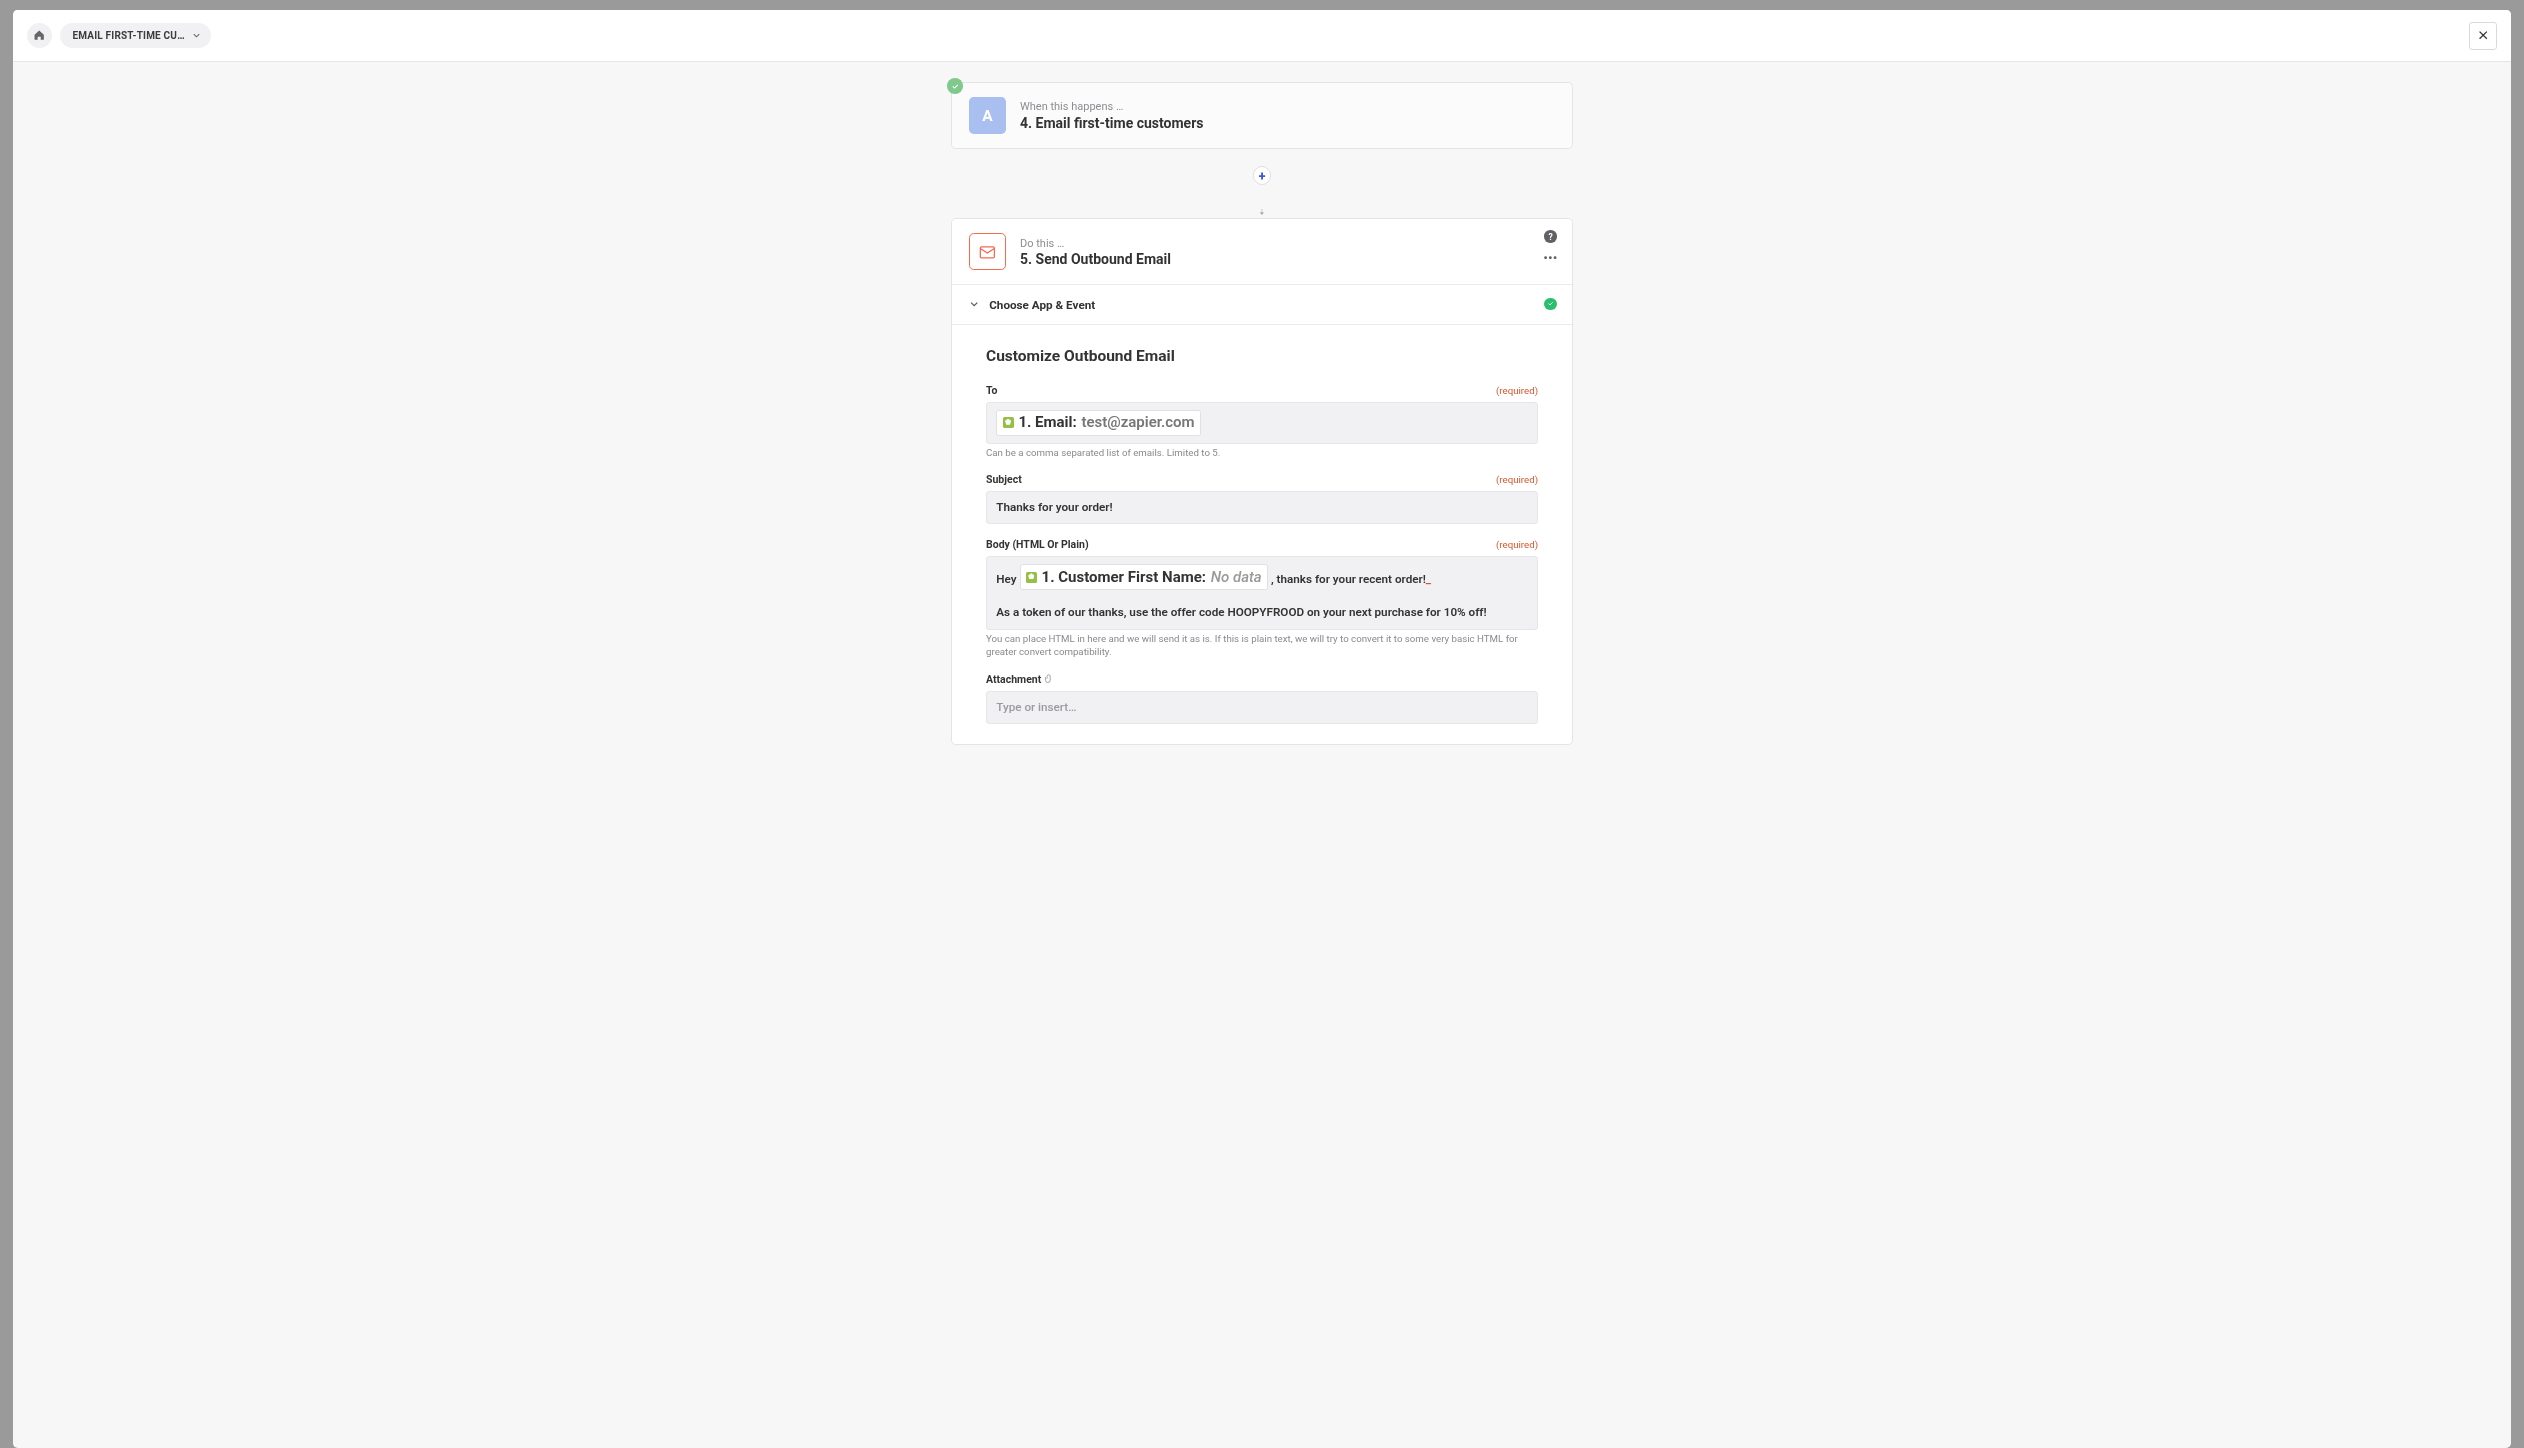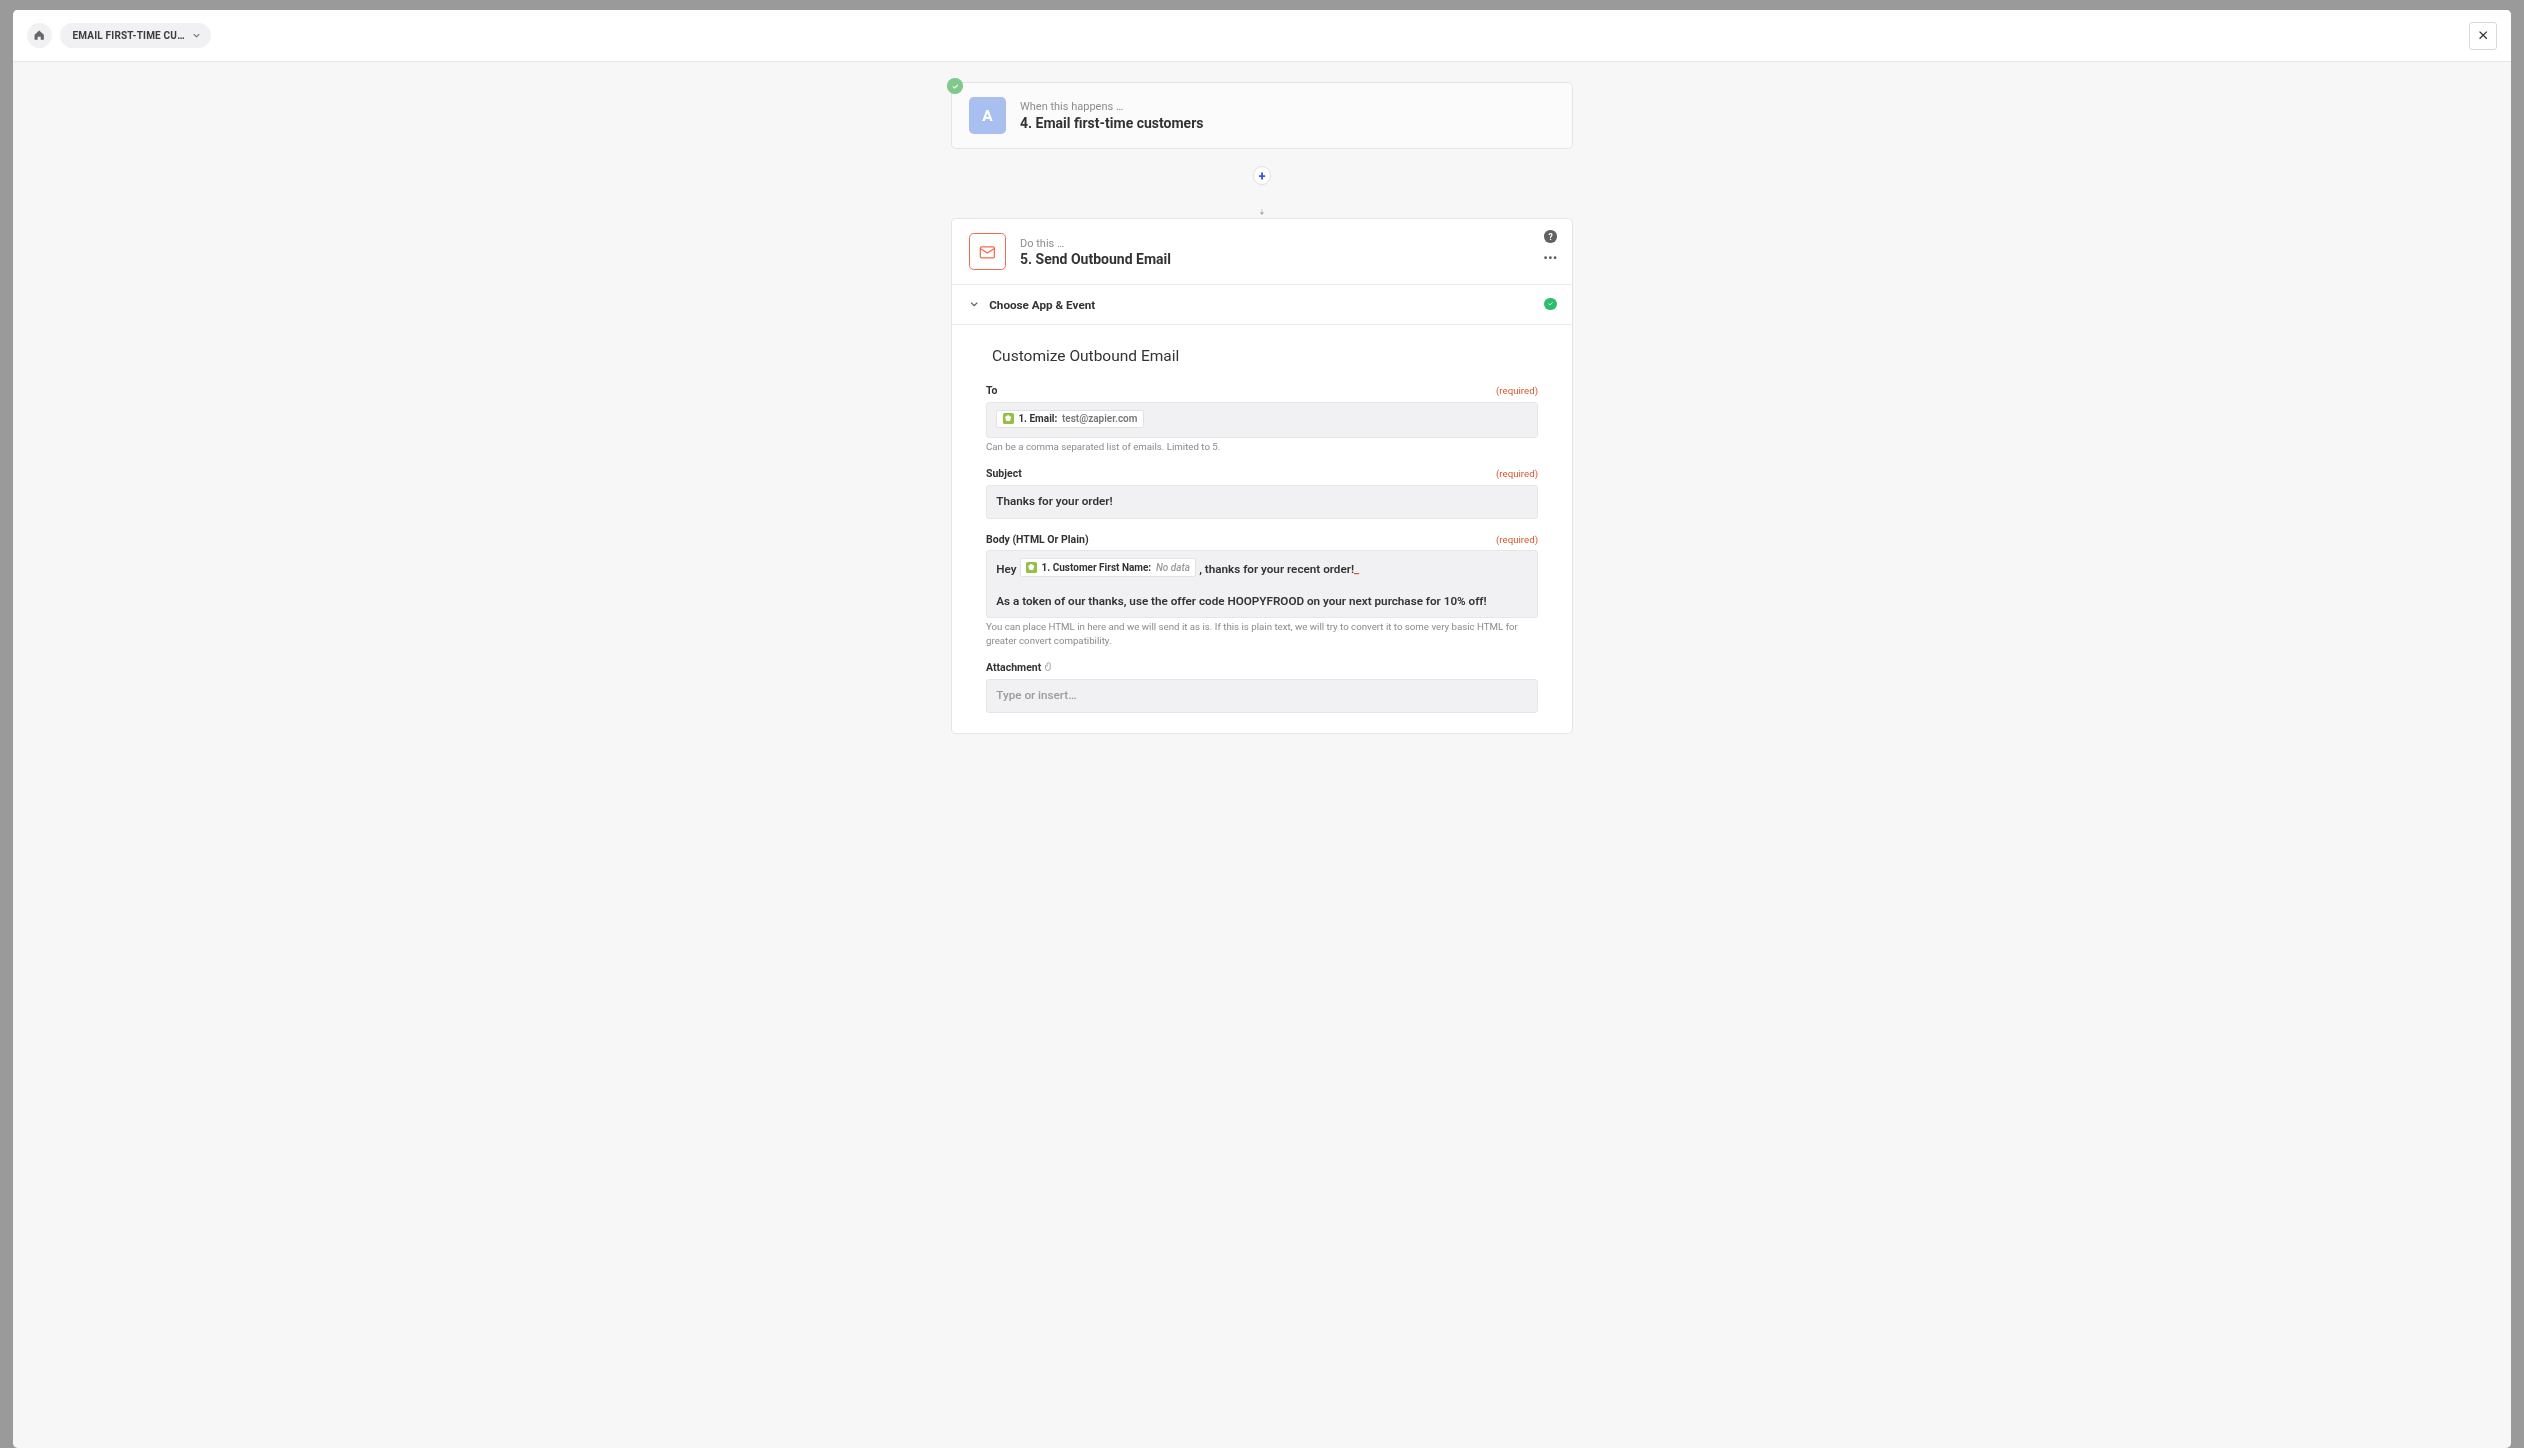--- a/index.html
+++ b/index.html
@@ -121,36 +121,36 @@
     padding: 12.4px 15.5px;
     display:flex; gap:9.3px;
     font-weight:700; color:#333; font-size:11.7px;
     cursor:pointer;
   }
   .section-bar svg.chev { width:12.4px;height:12.4px; stroke:#595960; stroke-width:2.4; fill:none; }
   .section-bar .mini-check { margin-left:auto; width:12.4px;height:12.4px;border-radius:6.2px; background:#2dbd6e; display:flex;align-items:center;justify-content:center;}
   .section-bar .mini-check svg { width:7px;height:7px; stroke:#fff; stroke-width:3; fill:none; }
 
   .form-area { border-top:0.8px solid #eceaee; padding: 22px 34px 6.2px 34px; }
-  .form-title { font-size:15.5px; font-weight:400; color:#333; margin-bottom:18.7px;margin-left:6px; }
+  .form-title { font-size:15.5px; font-weight:700; color:#333; margin-bottom:18.7px; }
   .field { margin-bottom:14px; }
   .field-row { display:flex; justify-content:space-between; align-items:baseline; margin-bottom:4.7px; }
   .field-label { font-size:10.5px; font-weight:700; color:#333; }
   .field-req { font-size:9.7px; color:#d9552d; }
   .field-help { font-size:9.7px; color:#8a8a8f; margin-top:2px; line-height:1.4; }
   .input-box {
     background:#f1f1f3; border:0.8px solid #e6e6e8; border-radius:3.1px;
     padding: 7px 9.3px; font-size:11.7px; color:#333; line-height:1.5;
   }
   .input-box.tall { min-height:59px; }
   .input-box .plain { font-weight:600; color:#333; }
   .pill {
     display:inline-flex; align-items:center; gap:4.7px;
     background:#fff; border:0.8px solid #e1e1e4; border-radius:2.3px;
-    padding:0.8px 5.4px; font-size:10px;
+    padding:0.8px 5.4px; font-size:15px;
   }
   .pill .shop-ic { width:11px;height:11px; display:inline-block; background:#96bf48; border-radius:1.6px; position:relative;}
   .pill .shop-ic::after{content:"";position:absolute;top:1.6px;left:2.3px;width:6.2px;height:6.2px;background:#fff;clip-path:polygon(50% 0,100% 35%,80% 100%,20% 100%,0 35%);} 
   .pill b { font-weight:700; color:#333; }
   .pill .val { color:#777; font-weight:600; }
   .pill .nodata { color:#999; font-style:italic; font-weight:500; }
   .cursor-mark { color:#d9552d; font-weight:700; }
   .placeholder { color:#9a9aa0; font-weight:500; }
   .attach-ic svg{ width:9.3px;height:9.3px; stroke:#8a8a8f; fill:none; stroke-width:2;}
 </style>

